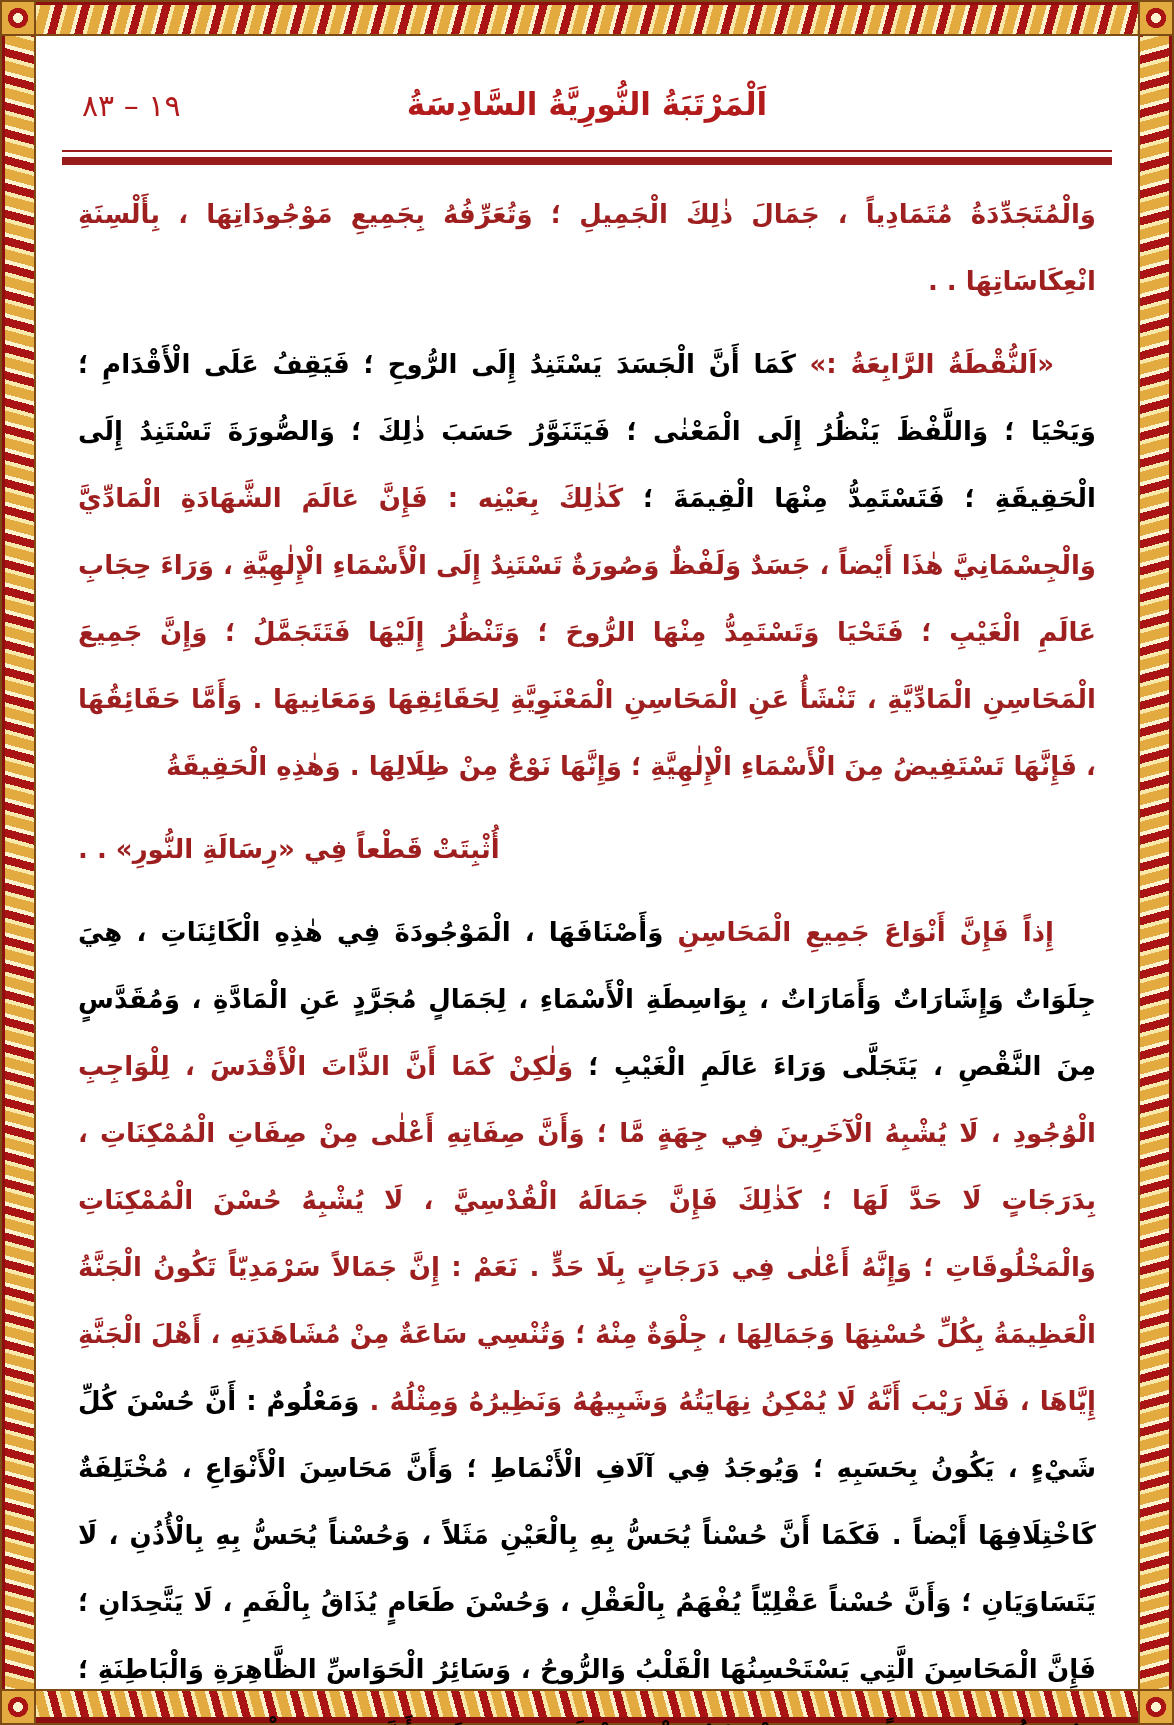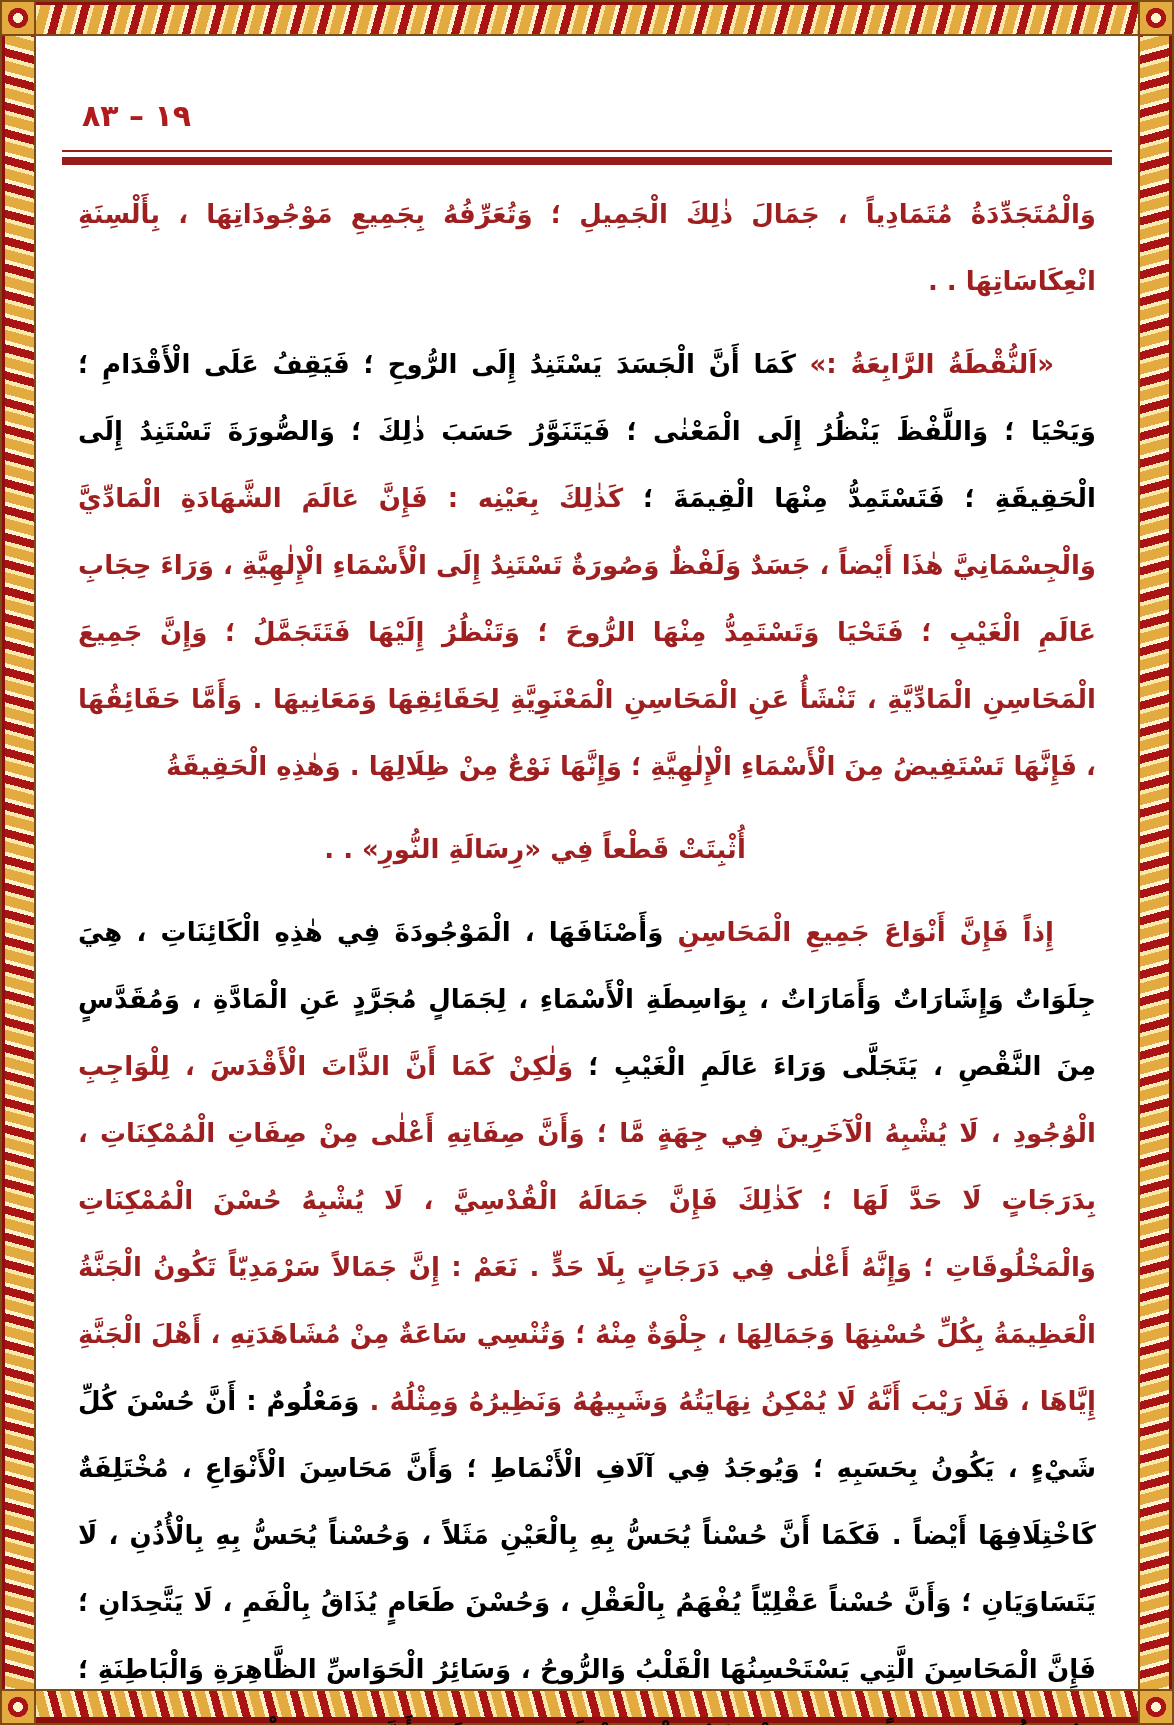--- a/index.html
+++ b/index.html
@@ -44,41 +44,41 @@
   .corner-tl{top:0;left:0;} .corner-tr{top:0;right:0;}
   .corner-bl{bottom:0;left:0;} .corner-br{bottom:0;right:0;}
 
   
   .content{
     position:absolute;top:36px;bottom:36px;left:62px;right:62px;
     direction:rtl;
   }
   .header{position:relative;margin-top:50px;height:52px;}
   .page-number{
-    position:absolute;left:20px;top:12px;
+    position:absolute;left:20px;top:2px;
     direction:ltr;unicode-bidi:bidi-override;
-    color:var(--title_red);font-size:30px;font-weight:bold;letter-spacing:2px;
+    color:var(--title_red);font-size:30px;font-weight:normal;letter-spacing:2px;
   }
   .page-title{
     text-align:center;color:var(--title_red);
     font-size:31px;font-weight:bold;
   }
   .header-divider{
     margin-top:12px;height:15px;
     background:linear-gradient(
       var(--line_red) 0 2px, #ffffff 2px 7px, var(--line_red) 7px 15px);
   }
   .body-text{
     margin-top:9px;
     font-size:26px;font-weight:bold;line-height:67px;
     text-align:justify;text-justify:inter-word;
   }
   .para{margin:16px;}
   .para.indent{text-indent:42px;}
-  .para.closing{text-align:center;padding-right:104px;text-indent:0;}
+  .para.closing{text-align:left;padding-right:104px;text-indent:0;}
   .seg-red{color:var(--text_red);}
   .seg-black{color:var(--text_black);}
 </style>
 </head>
 <body>
 
 <div class="page">
 
   <div class="frame-strip frame-top"></div>
   <div class="frame-strip frame-bottom"></div>
@@ -86,20 +86,21 @@
   <div class="frame-strip frame-right"></div>
   <div class="frame-corner corner-tl"></div>
   <div class="frame-corner corner-tr"></div>
   <div class="frame-corner corner-bl"></div>
   <div class="frame-corner corner-br"></div>
 
   <div class="content">
 
     <div class="header">
       <span class="page-number">٨٣ – ١٩</span>
+      <div class="page-title">اَلْمَرْتَبَةُ النُّورِيَّةُ السَّادِسَةُ</div>
     </div>
 
     <div class="header-divider"></div>
 
     <div class="body-text">
 
     <div class="para"><span class="seg-red">وَالْمُتَجَدِّدَةُ مُتَمَادِياً ، جَمَالَ ذٰلِكَ الْجَمِيلِ ؛ وَتُعَرِّفُهُ بِجَمِيعِ مَوْجُودَاتِهَا ، بِأَلْسِنَةِ انْعِكَاسَاتِهَا . .</span></div>
         <div class="para indent"><span class="seg-red">«اَلنُّقْطَةُ الرَّابِعَةُ :» </span><span class="seg-black">كَمَا أَنَّ الْجَسَدَ يَسْتَنِدُ إِلَى الرُّوحِ ؛ فَيَقِفُ عَلَى الْأَقْدَامِ ؛ وَيَحْيَا ؛ وَاللَّفْظَ يَنْظُرُ إِلَى الْمَعْنٰى ؛ فَيَتَنَوَّرُ حَسَبَ ذٰلِكَ ؛ وَالصُّورَةَ تَسْتَنِدُ إِلَى الْحَقِيقَةِ ؛ فَتَسْتَمِدُّ مِنْهَا الْقِيمَةَ ؛ </span><span class="seg-red">كَذٰلِكَ بِعَيْنِه : فَإِنَّ عَالَمَ الشَّهَادَةِ الْمَادِّيَّ وَالْجِسْمَانِيَّ هٰذَا أَيْضاً ، جَسَدٌ وَلَفْظٌ وَصُورَةٌ تَسْتَنِدُ إِلَى الْأَسْمَاءِ الْإِلٰهِيَّةِ ، وَرَاءَ حِجَابِ عَالَمِ الْغَيْبِ ؛ فَتَحْيَا وَتَسْتَمِدُّ مِنْهَا الرُّوحَ ؛ وَتَنْظُرُ إِلَيْهَا فَتَتَجَمَّلُ ؛ وَإِنَّ جَمِيعَ الْمَحَاسِنِ الْمَادِّيَّةِ ، تَنْشَأُ عَنِ الْمَحَاسِنِ الْمَعْنَوِيَّةِ لِحَقَائِقِهَا وَمَعَانِيهَا . وَأَمَّا حَقَائِقُهَا ، فَإِنَّهَا تَسْتَفِيضُ مِنَ الْأَسْمَاءِ الْإِلٰهِيَّةِ ؛ وَإِنَّهَا نَوْعٌ مِنْ ظِلَالِهَا . وَهٰذِهِ الْحَقِيقَةُ</span></div>
         <div class="para closing"><span class="seg-red">أُثْبِتَتْ قَطْعاً فِي «رِسَالَةِ النُّورِ» . .</span></div>
         <div class="para indent"><span class="seg-red">إِذاً فَإِنَّ أَنْوَاعَ جَمِيعِ الْمَحَاسِنِ </span><span class="seg-black">وَأَصْنَافَهَا ، الْمَوْجُودَةَ فِي هٰذِهِ الْكَائِنَاتِ ، هِيَ جِلَوَاتٌ وَإِشَارَاتٌ وَأَمَارَاتٌ ، بِوَاسِطَةِ الْأَسْمَاءِ ، لِجَمَالٍ مُجَرَّدٍ عَنِ الْمَادَّةِ ، وَمُقَدَّسٍ مِنَ النَّقْصِ ، يَتَجَلَّى وَرَاءَ عَالَمِ الْغَيْبِ ؛ </span><span class="seg-red">وَلٰكِنْ كَمَا أَنَّ الذَّاتَ الْأَقْدَسَ ، لِلْوَاجِبِ الْوُجُودِ ، لَا يُشْبِهُ الْآخَرِينَ فِي جِهَةٍ مَّا ؛ وَأَنَّ صِفَاتِهِ أَعْلٰى مِنْ صِفَاتِ الْمُمْكِنَاتِ ، بِدَرَجَاتٍ لَا حَدَّ لَهَا ؛ كَذٰلِكَ فَإِنَّ جَمَالَهُ الْقُدْسِيَّ ، لَا يُشْبِهُ حُسْنَ الْمُمْكِنَاتِ وَالْمَخْلُوقَاتِ ؛ وَإِنَّهُ أَعْلٰى فِي دَرَجَاتٍ بِلَا حَدٍّ . نَعَمْ : إِنَّ جَمَالاً سَرْمَدِيّاً تَكُونُ الْجَنَّةُ الْعَظِيمَةُ بِكُلِّ حُسْنِهَا وَجَمَالِهَا ، جِلْوَةٌ مِنْهُ ؛ وَتُنْسِي سَاعَةٌ مِنْ مُشَاهَدَتِهِ ، أَهْلَ الْجَنَّةِ إِيَّاهَا ، فَلَا رَيْبَ أَنَّهُ لَا يُمْكِنُ نِهَايَتُهُ وَشَبِيهُهُ وَنَظِيرُهُ وَمِثْلُهُ . </span><span class="seg-black">وَمَعْلُومٌ : أَنَّ حُسْنَ كُلِّ شَيْءٍ ، يَكُونُ بِحَسَبِهِ ؛ وَيُوجَدُ فِي آلَافِ الْأَنْمَاطِ ؛ وَأَنَّ مَحَاسِنَ الْأَنْوَاعِ ، مُخْتَلِفَةٌ كَاخْتِلَافِهَا أَيْضاً . فَكَمَا أَنَّ حُسْناً يُحَسُّ بِهِ بِالْعَيْنِ مَثَلاً ، وَحُسْناً يُحَسُّ بِهِ بِالْأُذُنِ ، لَا يَتَسَاوَيَانِ ؛ وَأَنَّ حُسْناً عَقْلِيّاً يُفْهَمُ بِالْعَقْلِ ، وَحُسْنَ طَعَامٍ يُذَاقُ بِالْفَمِ ، لَا يَتَّحِدَانِ ؛ فَإِنَّ الْمَحَاسِنَ الَّتِي يَسْتَحْسِنُهَا الْقَلْبُ وَالرُّوحُ ، وَسَائِرُ الْحَوَاسِّ الظَّاهِرَةِ وَالْبَاطِنَةِ ؛ وَتُحُسُّ بِهَا حَسَناً ، هِيَ مُخْتَلِفَةٌ مِثْلَ اخْتِلَافِهَا . وَكَمَا أَنَّ حُسْنَ الْإِيمَانِ ، وَحُسْنَ الْحَقِيقَةِ ، وَحُسْنَ النُّورِ ، وَحُسْنَ الزَّهْرَةِ ، وَجَمَالَ الرُّوحِ ، وَجَمَالَ الصُّورَةِ ، وَجَمَالَ الشَّفَقَةِ ، وَجَمَالَ الْعَدَالَةِ ، وَحُسْنَ الرَّحْمَةِ ، وَحُسْنَ الْحِكْمَةِ مَثَلاً ، تَكُونُ مُخْتَلِفَةً ؛ فَإِنَّ مَحَاسِنَ أَسْمَاءِ الْجَمِيلِ ذِي الْجَلَالِ ، الْأَسْمَاءِ الْحُسْنَى الْجَمِيلَةِ</span></div>

